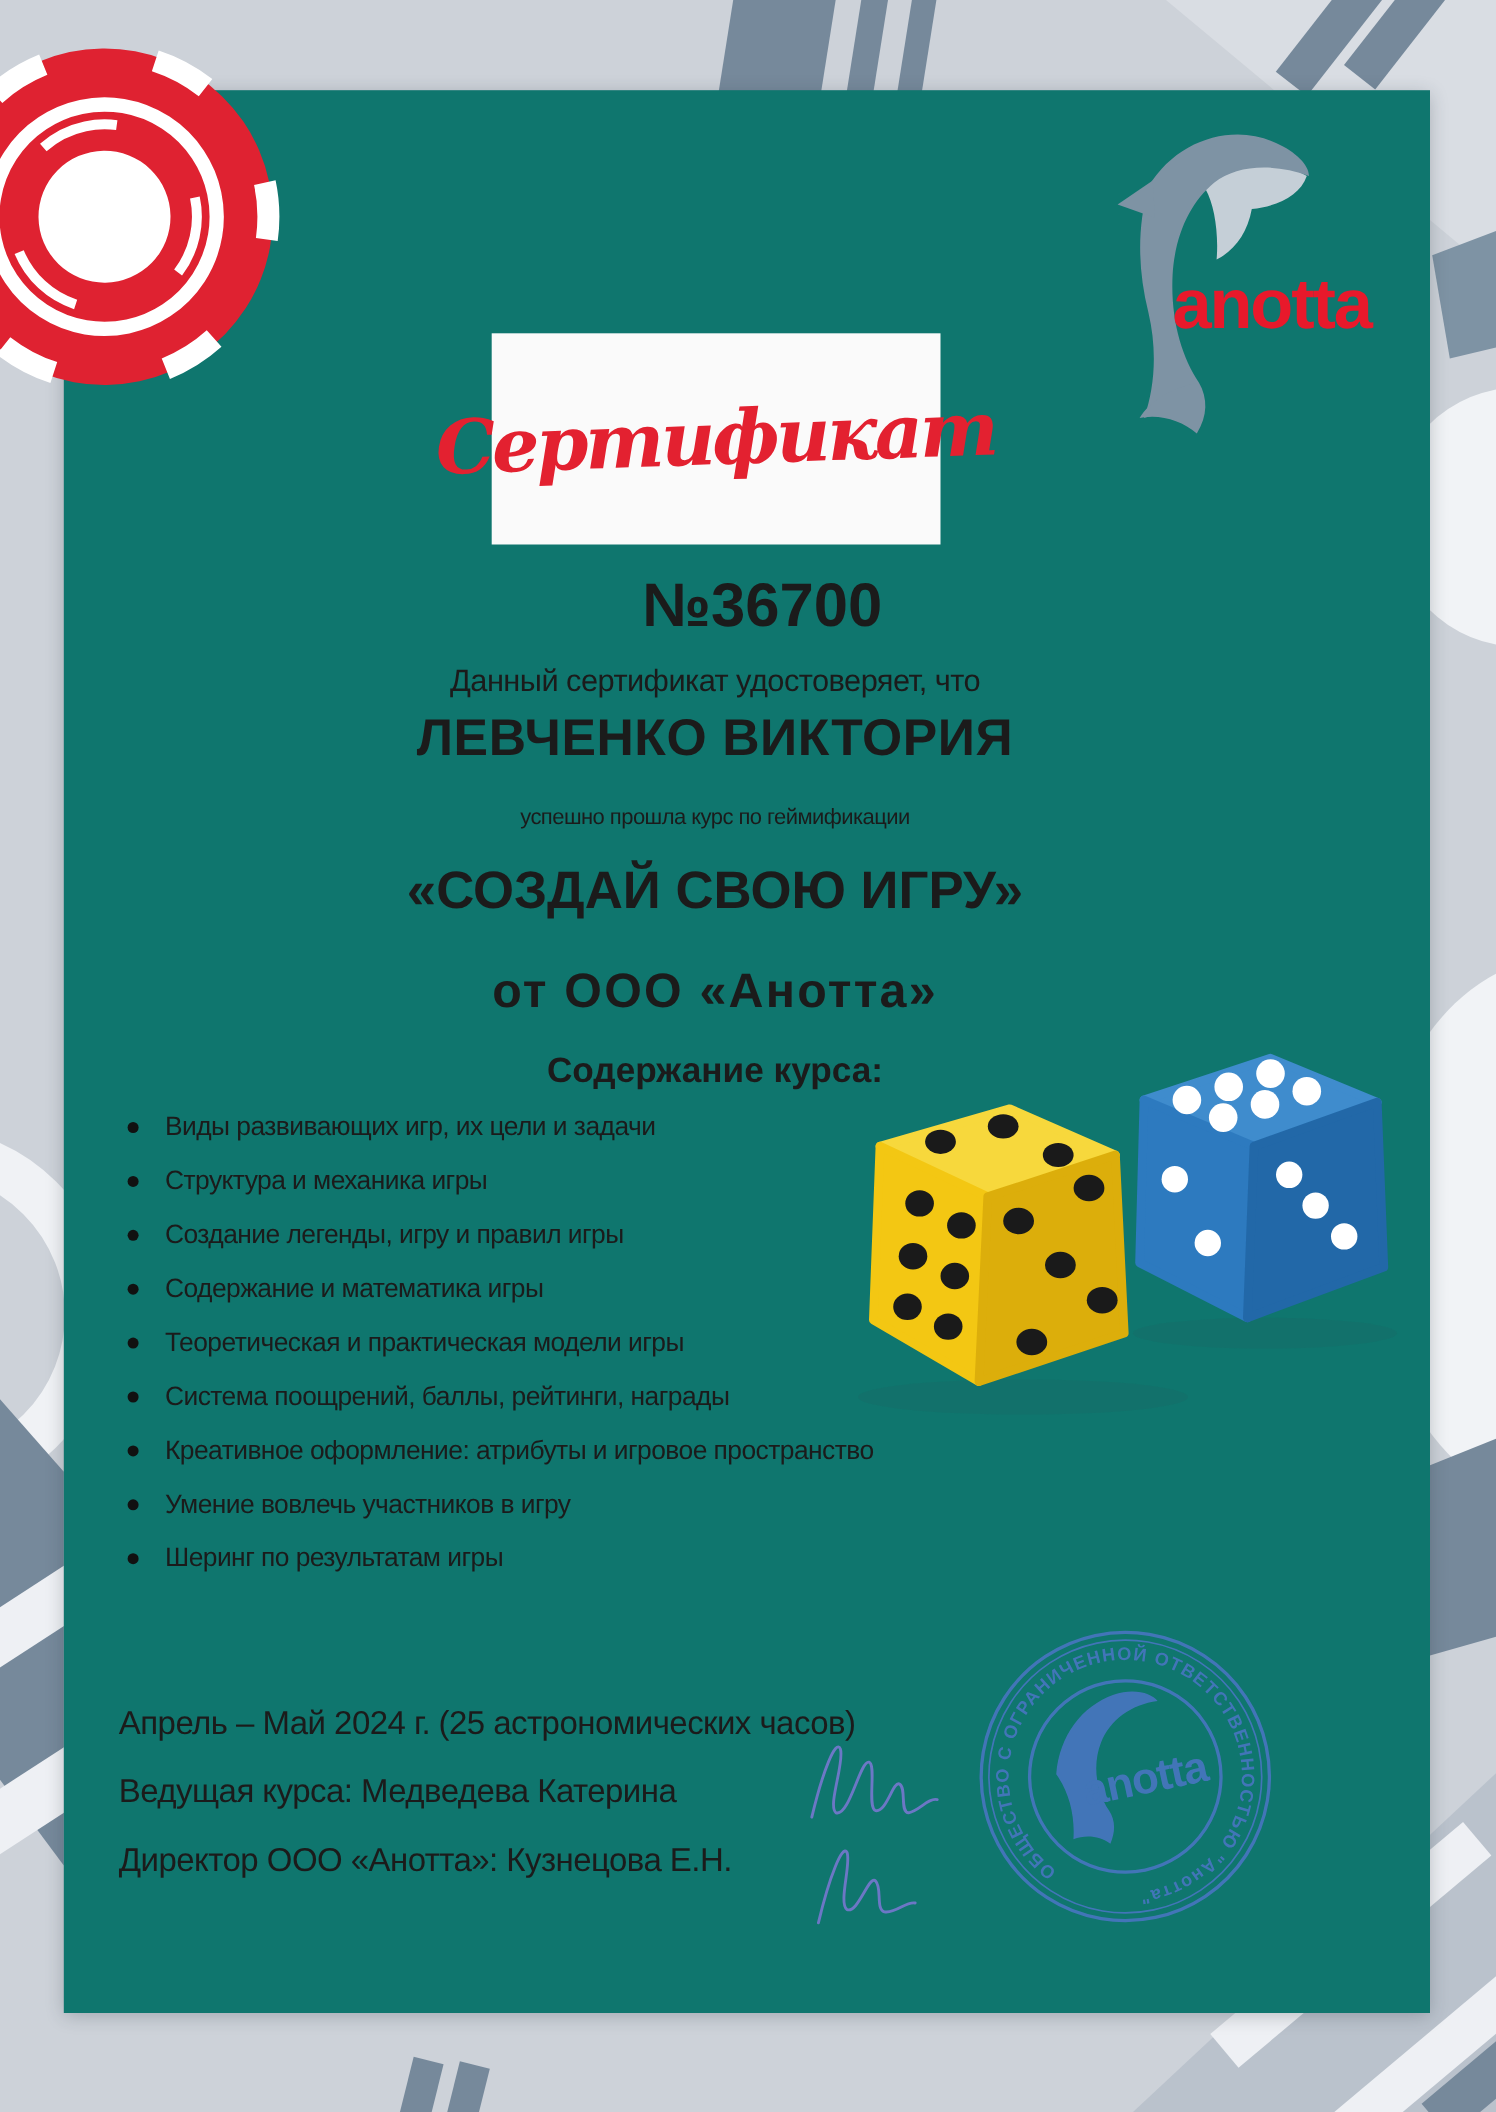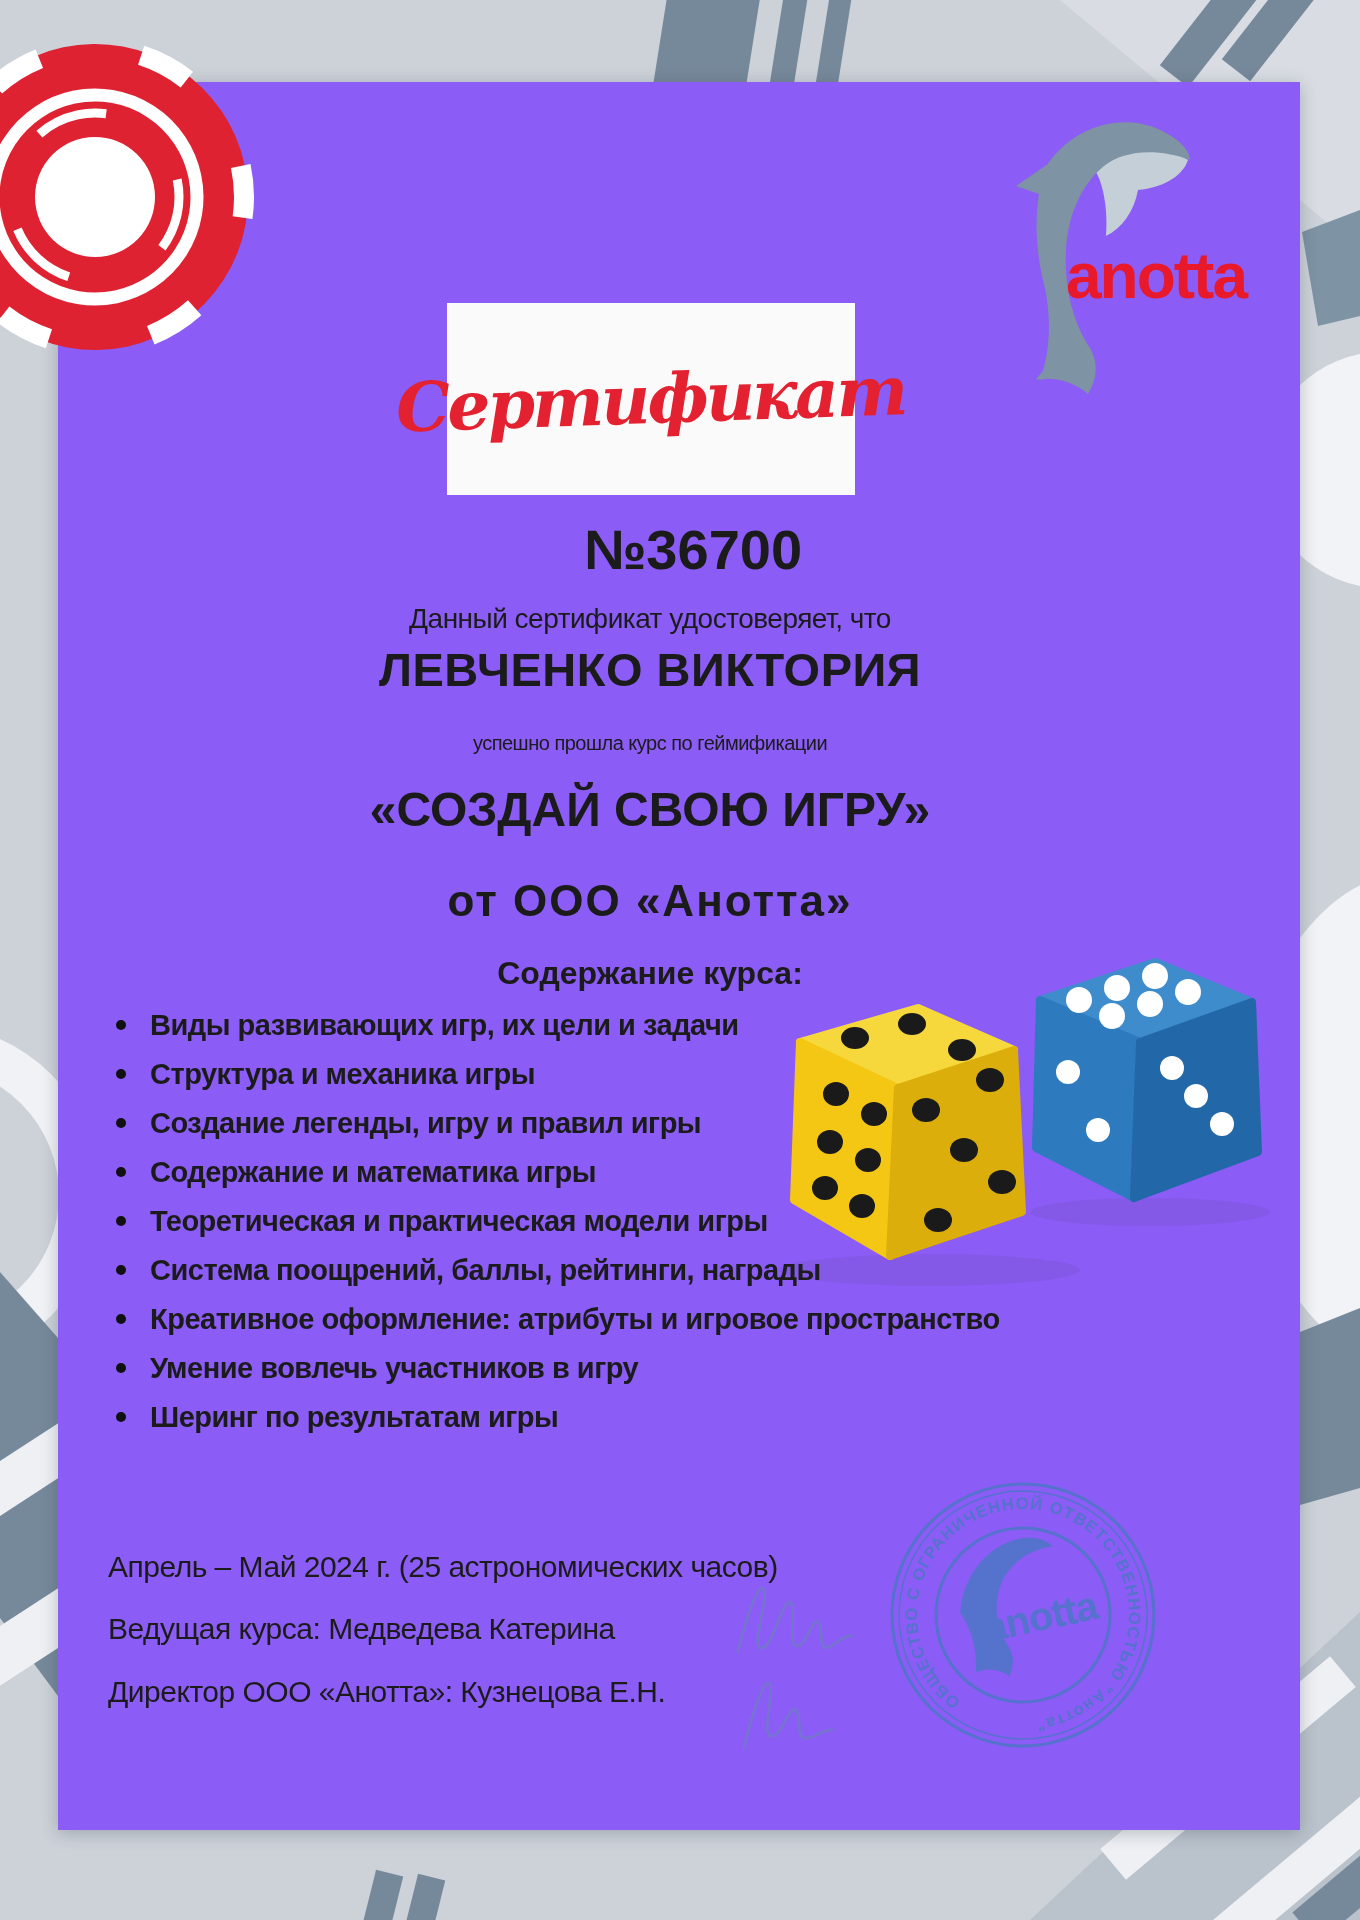--- a/index.html
+++ b/index.html
@@ -4,21 +4,21 @@
 <style>
   html,body{margin:0;padding:0;}
   body{
     width:1360px;height:1920px;position:relative;overflow:hidden;
     background:#cdd2d9;
     font-family:"Liberation Sans",sans-serif;color:#1b1b1b;
   }
   .bg-art{position:absolute;left:0;top:0;z-index:0;}
   .page{
     position:absolute;left:58px;top:82px;width:1242px;height:1748px;
-    background:#8b5cf6;z-index:1;
+    background:#0f766e;z-index:1;
     box-shadow:0 3px 16px rgba(40,50,60,.28);
   }
   .chip-svg{position:absolute;left:-65px;top:37px;z-index:3;}
   .logo-svg{position:absolute;left:947px;top:28px;z-index:2;}
   .dice-svg{position:absolute;left:690px;top:855px;}
   .stamp-svg{position:absolute;left:815px;top:1383px;}
   .sig-svg{position:absolute;left:652px;top:1473px;}
 
   .centered{position:absolute;left:0;width:1184px;text-align:center;white-space:nowrap;}
   .script-box{
@@ -34,22 +34,22 @@
   .recipient{top:560px;font-size:47px;font-weight:bold;letter-spacing:0.5px;}
   .completion{top:650px;font-size:20px;letter-spacing:-0.5px;}
   .course-title{top:700px;font-size:48px;font-weight:bold;}
   .issuer{top:794px;font-size:44px;font-weight:bold;letter-spacing:2px;}
   .contents-heading{top:873px;font-size:32px;font-weight:bold;}
 
   ul.contents{
     position:absolute;left:50px;top:926px;margin:0;padding:0;list-style:none;width:980px;
   }
   ul.contents li{
-    position:relative;margin:0 0 15px 0;line-height:34px;font-size:29px;
-    padding-left:42px;letter-spacing:-0.5px;white-space:nowrap;font-weight:bold;
+    position:relative;margin:0 0 15px 0;line-height:34px;font-size:24px;
+    padding-left:42px;letter-spacing:-0.5px;white-space:nowrap;
   }
   ul.contents li::before{
     content:"";position:absolute;left:8px;top:12px;width:10px;height:10px;
     border-radius:50%;background:#111;
   }
   .footer-line{position:absolute;left:50px;font-size:30px;letter-spacing:-0.5px;white-space:nowrap;}
   .f1{top:1468px;} .f2{top:1530px;} .f3{top:1593px;}
 </style>
 </head>
 <body>

